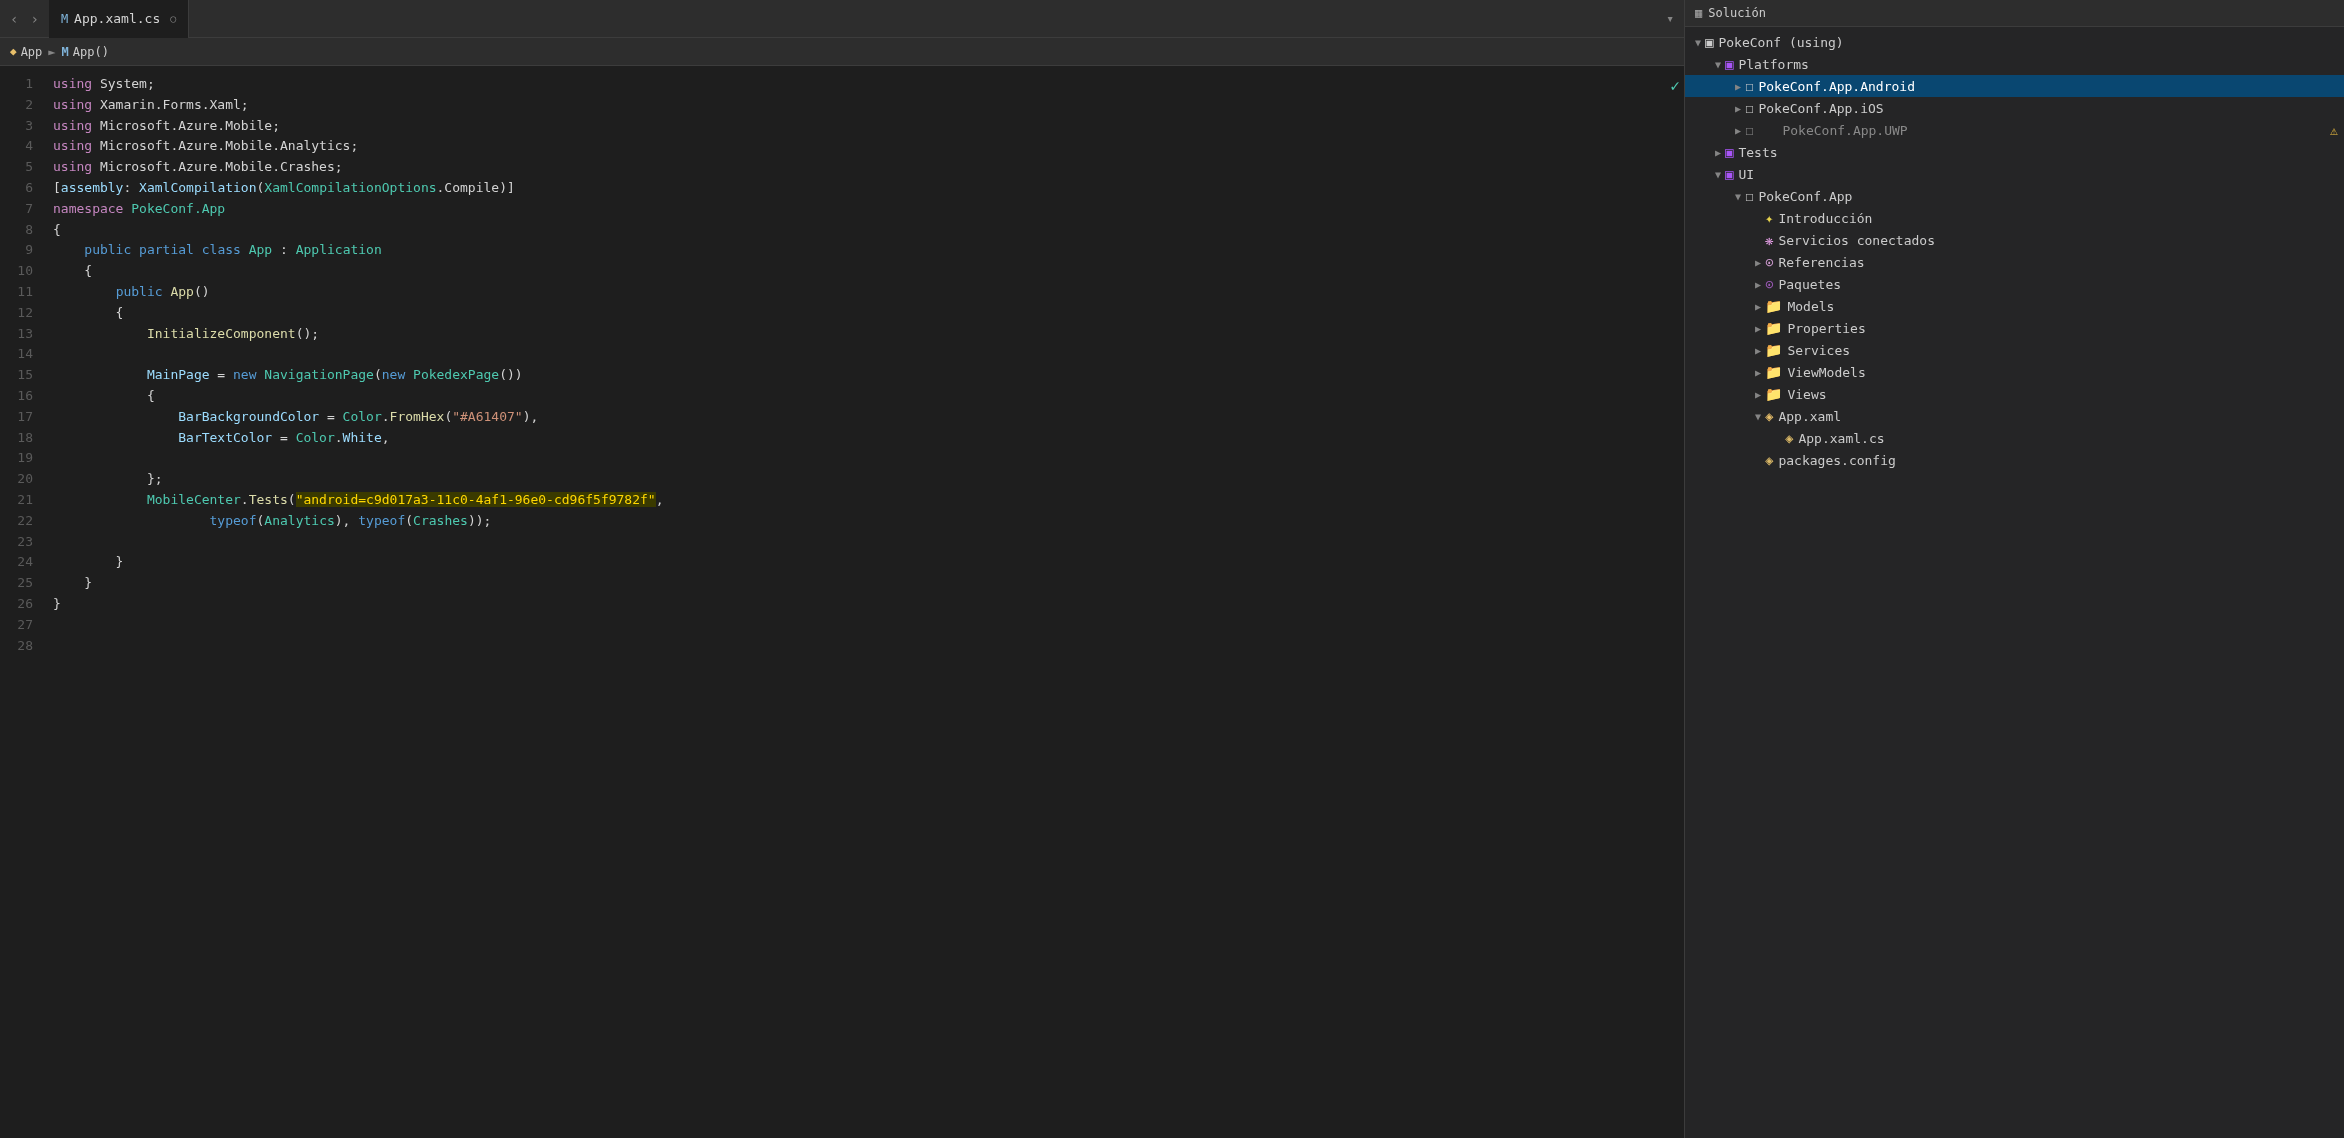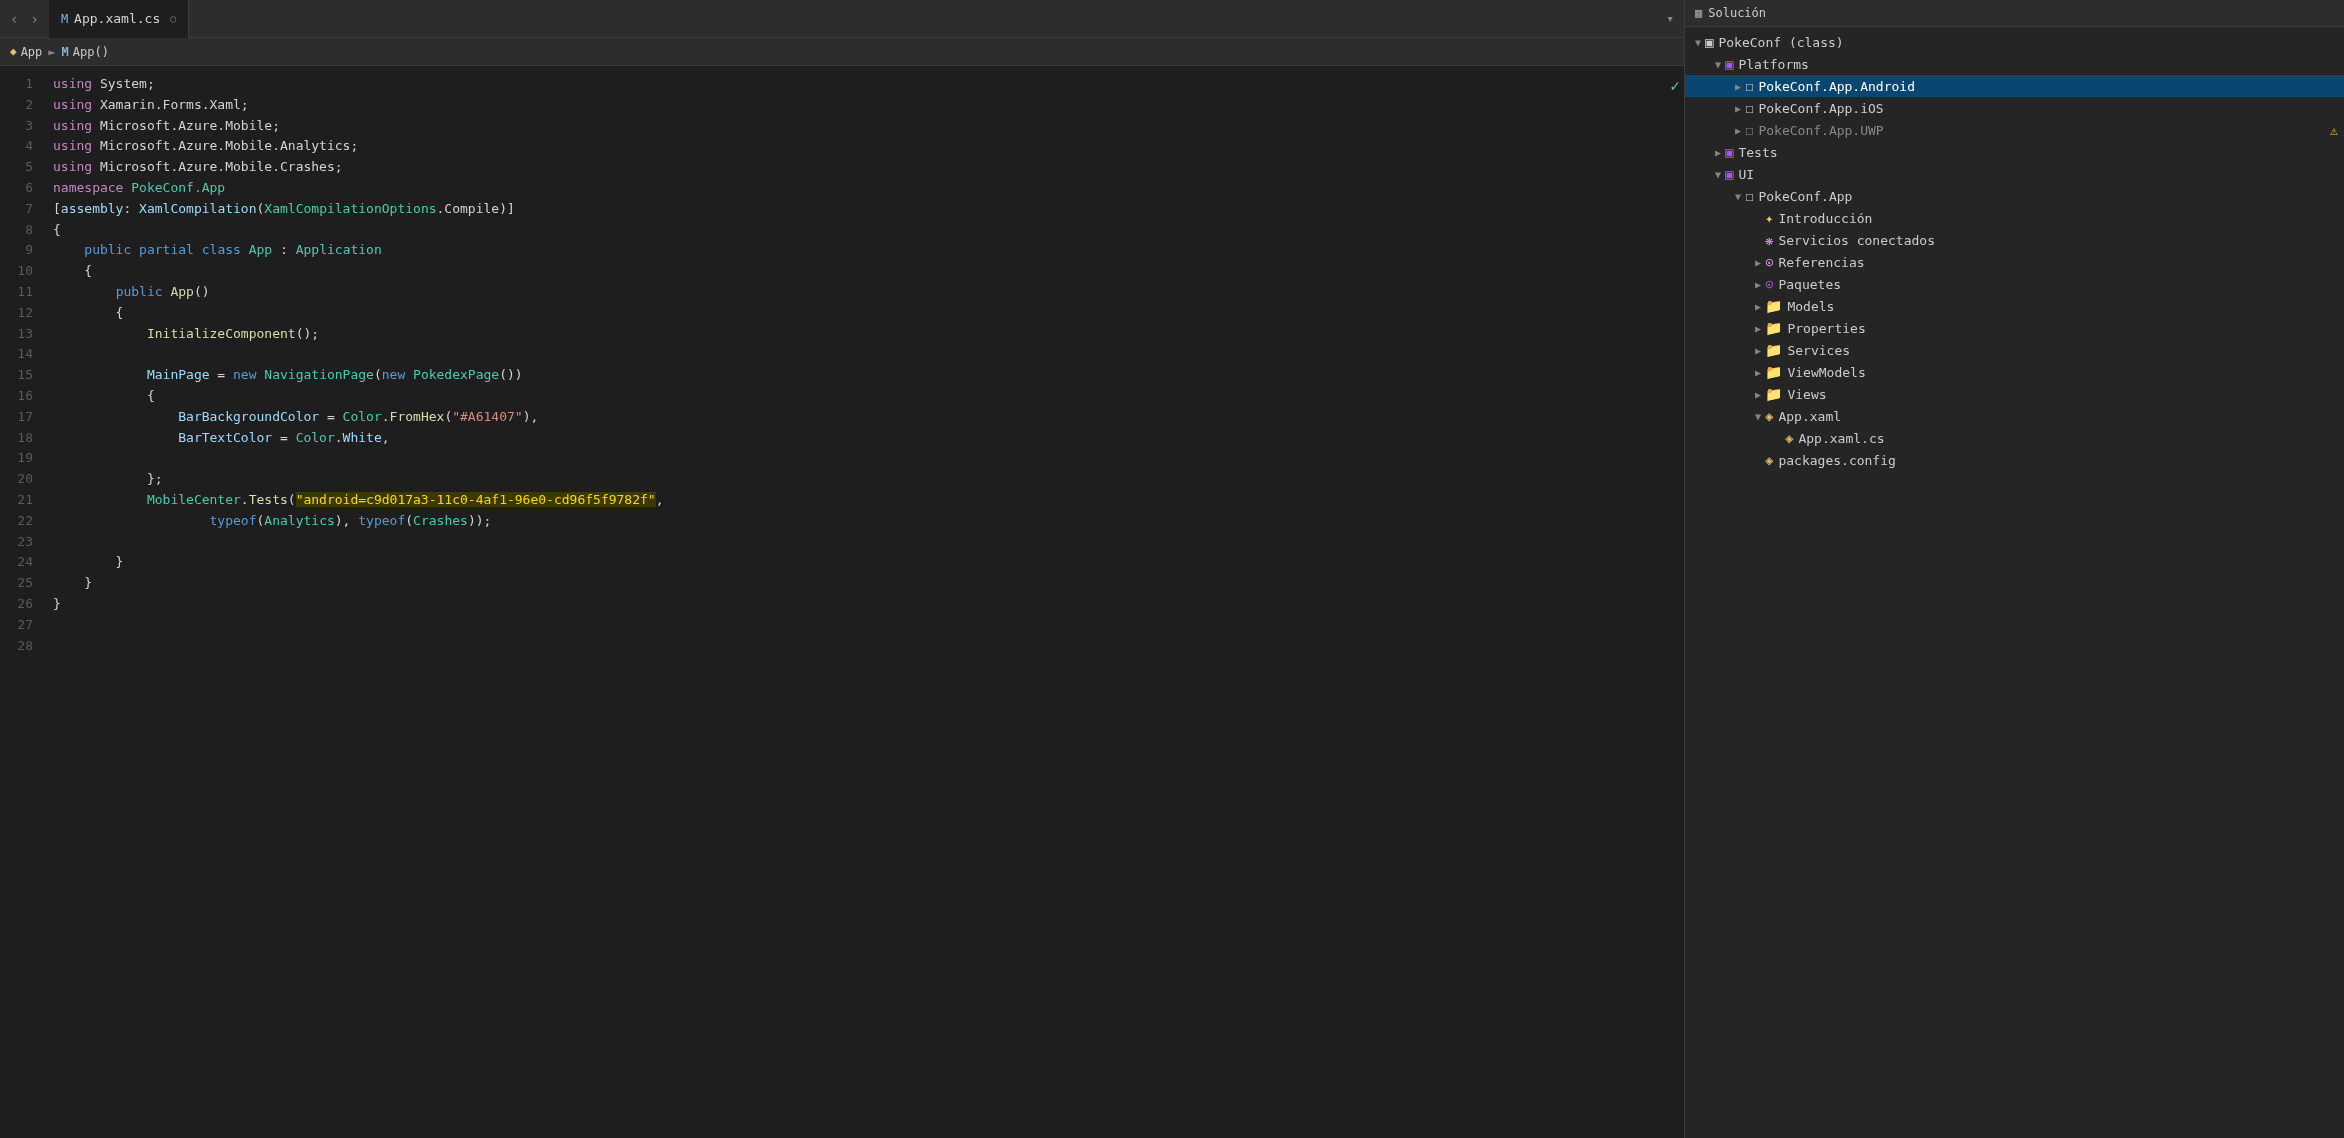--- a/index.html
+++ b/index.html
@@ -297,22 +297,22 @@
       <div>26</div>
         <div>27</div>
         <div>28</div>
     </div>
     <div class="code-content">
       <div class="code-line"><span class="kw2">using</span> <span class="plain">System;</span></div>
       <div class="code-line"><span class="kw2">using</span> <span class="plain">Xamarin.Forms.Xaml;</span></div>
       <div class="code-line"><span class="kw2">using</span> <span class="plain">Microsoft.Azure.Mobile;</span></div>
       <div class="code-line"><span class="kw2">using</span> <span class="plain">Microsoft.Azure.Mobile.Analytics;</span></div>
       <div class="code-line"><span class="kw2">using</span> <span class="plain">Microsoft.Azure.Mobile.Crashes;</span></div>
+      <div class="code-line"><span class="plain">[</span><span class="attr">assembly</span><span class="plain">: </span><span class="id">XamlCompilation</span><span class="plain">(</span><span class="type">XamlCompilationOptions</span><span class="plain">.Compile)]</span></div>
       <div class="code-line"><span class="kw2">namespace</span> <span class="ns">PokeConf.App</span></div>
-      <div class="code-line"><span class="plain">[</span><span class="attr">assembly</span><span class="plain">: </span><span class="id">XamlCompilation</span><span class="plain">(</span><span class="type">XamlCompilationOptions</span><span class="plain">.Compile)]</span></div>
       <div class="code-line"><span class="plain">{</span></div>
       <div class="code-line"><span class="plain">    </span><span class="kw">public</span> <span class="kw">partial</span> <span class="kw">class</span> <span class="type">App</span> <span class="plain">: </span><span class="type">Application</span></div>
       <div class="code-line"><span class="plain">    {</span></div>
       <div class="code-line"><span class="plain">        </span><span class="kw">public</span> <span class="method">App</span><span class="plain">()</span></div>
       <div class="code-line"><span class="plain">        {</span></div>
       <div class="code-line"><span class="plain">            </span><span class="method">InitializeComponent</span><span class="plain">();</span></div>
       <div class="code-line">&nbsp;</div>
       <div class="code-line"><span class="plain">            </span><span class="id">MainPage</span><span class="plain"> = </span><span class="kw">new</span> <span class="type">NavigationPage</span><span class="plain">(</span><span class="kw">new</span> <span class="type">PokedexPage</span><span class="plain">())</span></div>
       <div class="code-line"><span class="plain">            {</span></div>
       <div class="code-line"><span class="plain">                </span><span class="id">BarBackgroundColor</span><span class="plain"> = </span><span class="type">Color</span><span class="plain">.</span><span class="method">FromHex</span><span class="plain">(</span><span class="str">"#A61407"</span><span class="plain">),</span></div>
@@ -334,21 +334,21 @@
   <div class="solution-header">
     <span class="sol-icon">▦</span>
     <span>Solución</span>
   </div>
 
   <div class="tree">
 
     <div class="tree-item">
       <span class="expand-icon">▼</span>
       <span class="item-icon project-icon">▣</span>
-      <span class="label">PokeConf (class)</span>
+      <span class="label">PokeConf (using)</span>
     </div>
 
     <div class="tree-item">
       <span class="indent" style="width:20px;display:inline-block;"></span>
       <span class="expand-icon">▼</span>
       <span class="item-icon purple-folder">▣</span>
       <span class="label">Platforms</span>
     </div>
 
     <div class="tree-item selected">
@@ -362,21 +362,21 @@
       <span class="indent" style="width:40px;display:inline-block;"></span>
       <span class="expand-icon">▶</span>
       <span class="item-icon project-icon">☐</span>
       <span class="label">PokeConf.App.iOS</span>
     </div>
 
     <div class="tree-item">
       <span class="indent" style="width:40px;display:inline-block;"></span>
       <span class="expand-icon">▶</span>
       <span class="item-icon project-icon" style="color:#888;">☐</span>
-      <span class="label" style="color:#888;">PokeConf.App.UWP</span>
+      <span class="label" style="color:#888;margin-left:24px;">PokeConf.App.UWP</span>
       <span style="color:#f0c040;margin-left:6px;">⚠</span>
     </div>
 
     <div class="tree-item">
       <span class="indent" style="width:20px;display:inline-block;"></span>
       <span class="expand-icon">▶</span>
       <span class="item-icon purple-folder">▣</span>
       <span class="label">Tests</span>
     </div>
 

